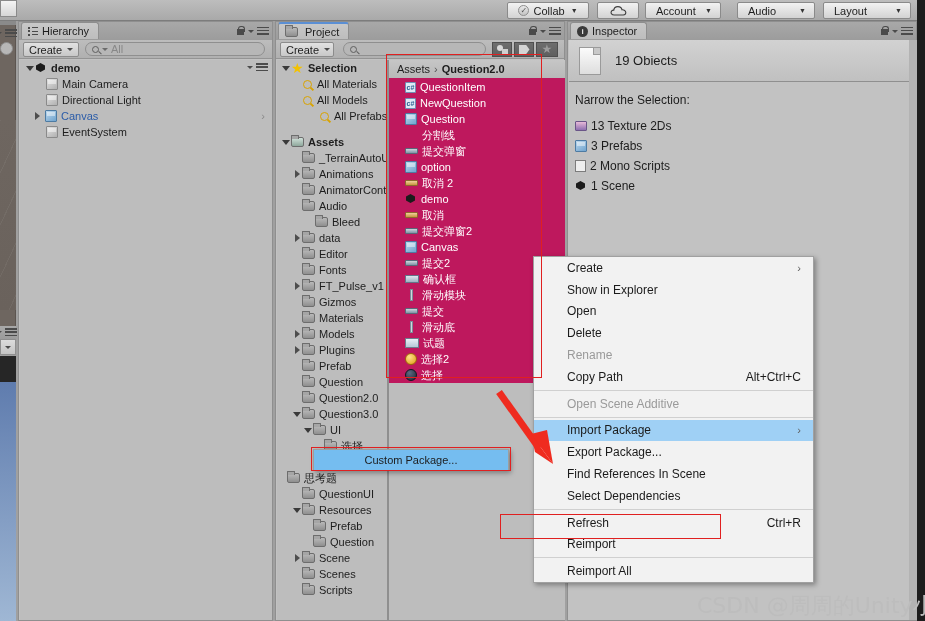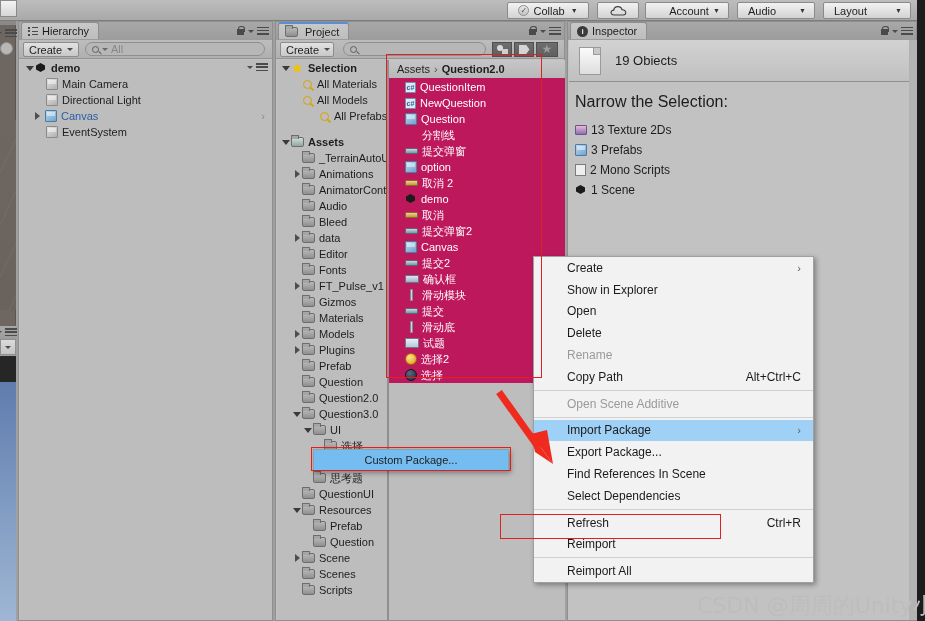--- a/index.html
+++ b/index.html
@@ -245,21 +245,21 @@
     <span>Collab</span>
     <span class="caret">▼</span>
   </div>
 
   <div class="tb-btn" style="left:597px;width:42px;">
     <svg width="17" height="11" viewBox="0 0 17 11">
       <path d="M4.2 10 C1.7 10 0.6 8.3 1.2 6.8 C1.7 5.5 3.1 5.1 3.8 5.2 C4 3.3 5.6 1.6 7.9 1.6 C10.1 1.6 11.7 3.1 12 4.8 C14 4.6 15.8 5.9 15.8 7.6 C15.8 9.1 14.6 10 13.2 10 Z" fill="none" stroke="#3e3e3e" stroke-width="1.1"></path>
     </svg>
   </div>
 
-  <div class="tb-btn" style="left:645px;width:84px;justify-content:center;padding-left:10px;">
+  <div class="tb-btn" style="left:645px;width:76px;justify-content:flex-start;padding-left:10px;">
     <span>Account</span>
     <span class="caret" style="position:absolute;right:8px;">▼</span>
   </div>
 
   <div class="tb-btn" style="left:737px;width:78px;justify-content:flex-start;padding-left:10px;">
     <span>Audio</span>
     <span class="caret" style="position:absolute;right:8px;">▼</span>
   </div>
 
   <div class="tb-btn" style="left:823px;width:88px;justify-content:flex-start;padding-left:10px;">
@@ -441,21 +441,21 @@
           <span class="folder"></span>
           <span>AnimatorController</span>
         </div>
         <div class="row" style="padding-left: 15px;">
           <span class="tri ">
             <i></i>
           </span>
           <span class="folder"></span>
           <span>Audio</span>
         </div>
-        <div class="row" style="padding-left: 15px;">
+        <div class="row" style="padding-left: 28px;">
           <span class="tri ">
             <i></i>
           </span>
           <span class="folder"></span>
           <span>Bleed</span>
         </div>
         <div class="row" style="padding-left: 15px;">
           <span class="tri right">
             <i></i>
           </span>
@@ -553,21 +553,21 @@
           <span class="folder"></span>
           <span>选择</span>
         </div>
         <div class="row" style="padding-left: 37px;">
           <span class="tri right">
             <i></i>
           </span>
           <span class="folder"></span>
           <span>首页深</span>
         </div>
-        <div class="row" style="padding-left: 26px;">
+        <div class="row" style="">
           <span class="tri ">
             <i></i>
           </span>
           <span class="folder"></span>
           <span>思考题</span>
         </div>
         <div class="row" style="padding-left: 15px;">
           <span class="tri ">
             <i></i>
           </span>
@@ -724,21 +724,21 @@
   </div>
 
   <div class="abs" style="left:1px;top:18px;width:340px;height:42px;background:linear-gradient(#d2d2d2,#c0c0c0);border-bottom:1px solid #8f8f8f;display:flex;align-items:center;padding-left:10px;gap:14px;">
     <span style="width:22px;height:28px;background:linear-gradient(#fbfbfb,#dedede);border:1px solid #9a9a9a;position:relative;">
       <span style="position:absolute;right:0;top:0;width:7px;height:7px;background:#c8c8c8;border-left:1px solid #9a9a9a;border-bottom:1px solid #9a9a9a;"></span>
     </span>
     <span style="font-size:13px;">19 Obiects</span>
   </div>
 
   <div class="abs" style="left:1px;top:60px;width:340px;height:538px;padding:11px 0 0 6px;">
-    <div style="font-size:16px;margin-bottom:9px;">Narrow the Selection:</div>
+    <div style="font-size:12px;margin-bottom:9px;">Narrow the Selection:</div>
     <div id="narrow-rows">
         <div class="row" style="height: 20px; font-size: 12px;">
           <span class="tex-ico"></span>
           <span>13 Texture 2Ds</span>
         </div>
         <div class="row" style="height: 20px; font-size: 12px;">
           <span class="cube"></span>
           <span>3 Prefabs</span>
         </div>
         <div class="row" style="height: 20px; font-size: 12px;">

